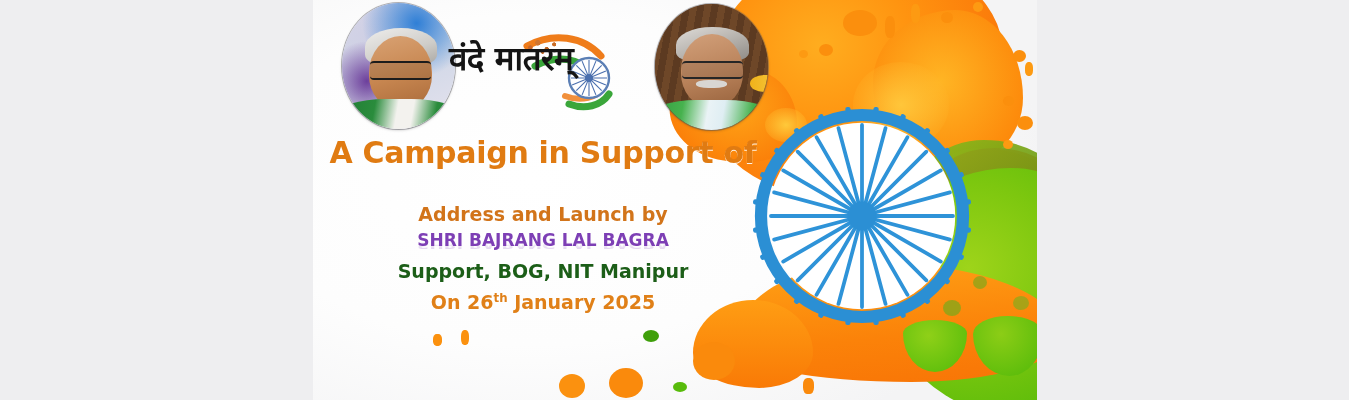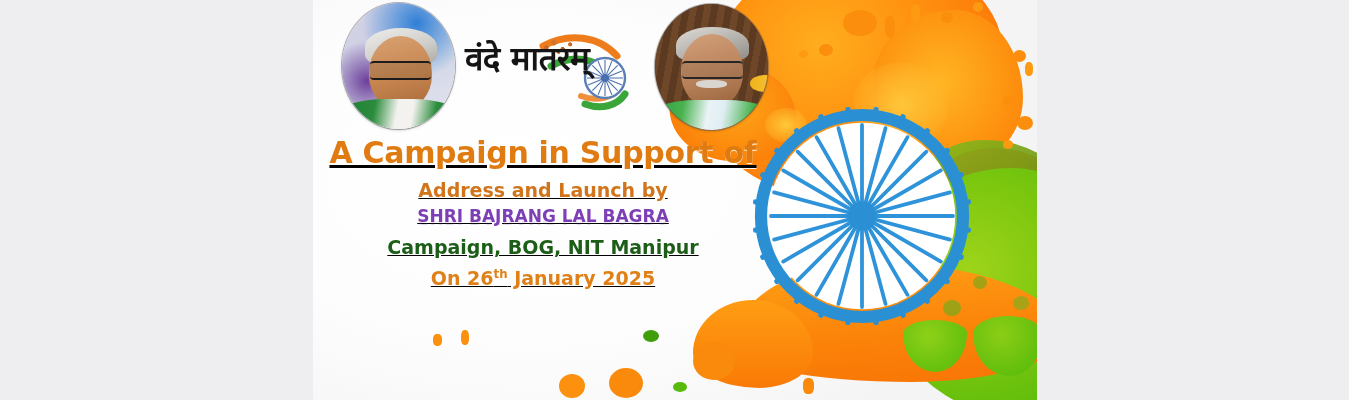--- a/index.html
+++ b/index.html
@@ -232,21 +232,21 @@
   #portrait-right .scarf-gold {
     position: absolute; right: -10%; top: 56%;
     width: 26%; height: 14%;
     background: linear-gradient(90deg, #f0b21a, #f5c93e);
     border-radius: 50% 0 0 50%;
   }
 
   
   #vande-logo {
     position: absolute;
-    left: 152px; top: 26px;
+    left: 136px; top: 26px;
     width: 172px; height: 92px;
   }
   #vande-logo .vm-text {
     position: absolute;
     left: 0; top: 16px;
     width: 132px;
     font-family: "DejaVu Sans", sans-serif;
     font-size: 33px;
     font-weight: 600;
     color: #141414;
@@ -266,21 +266,20 @@
       radial-gradient(circle at 80% 40%, #c96c26 0 1.8px, transparent 2.3px),
       radial-gradient(circle at 46% 88%, #bf6422 0 1.5px, transparent 2px);
   }
 
   
   #text-block {
     position: absolute;
     left: 0; top: 136px;
     width: 460px;
     text-align: center;
-    text-decoration: underline;
   }
   #headline {
     font-family: "DejaVu Sans", sans-serif;
     font-size: 30px;
     font-weight: 700;
     color: #e07b12;
     letter-spacing: -0.3px;
     line-height: 1.1;
     text-shadow: 0 1px 0 rgba(255,255,255,.9);
     white-space: nowrap;
@@ -293,21 +292,21 @@
   }
   #nation-first {
     font-family: "DejaVu Sans", sans-serif;
     font-size: 50px;
     font-weight: 700;
     color: #1b1f8a;
     letter-spacing: 1px;
     line-height: 1.05;
     white-space: nowrap;
   }
-  #sub-block { margin-top: 8px; }
+  #sub-block { margin-top: 32px; }
   .line-addr {
     font-family: "DejaVu Sans", sans-serif;
     font-size: 19px;
     font-weight: 700;
     color: #d2741a;
     line-height: 1.45;
     white-space: nowrap;
   }
   .line-name {
     position: relative;
@@ -526,21 +525,21 @@
 
 
       <div id="sub-block">
         <div class="line-addr">Address and Launch by</div>
 
         <div class="line-name">
           <span>SHRI BAJRANG LAL BAGRA</span>
           <span class="reflect">SHRI BAJRANG LAL BAGRA</span>
         </div>
 
-        <div class="line-role">Campaign, BOG, NIT Manipur</div>
+        <div class="line-role">Support, BOG, NIT Manipur</div>
 
         <div class="line-date">
           <span>On 26</span><sup>th</sup><span> January 2025</span>
         </div>
       </div>
     </div>
 
   </div>
 </div>
 

